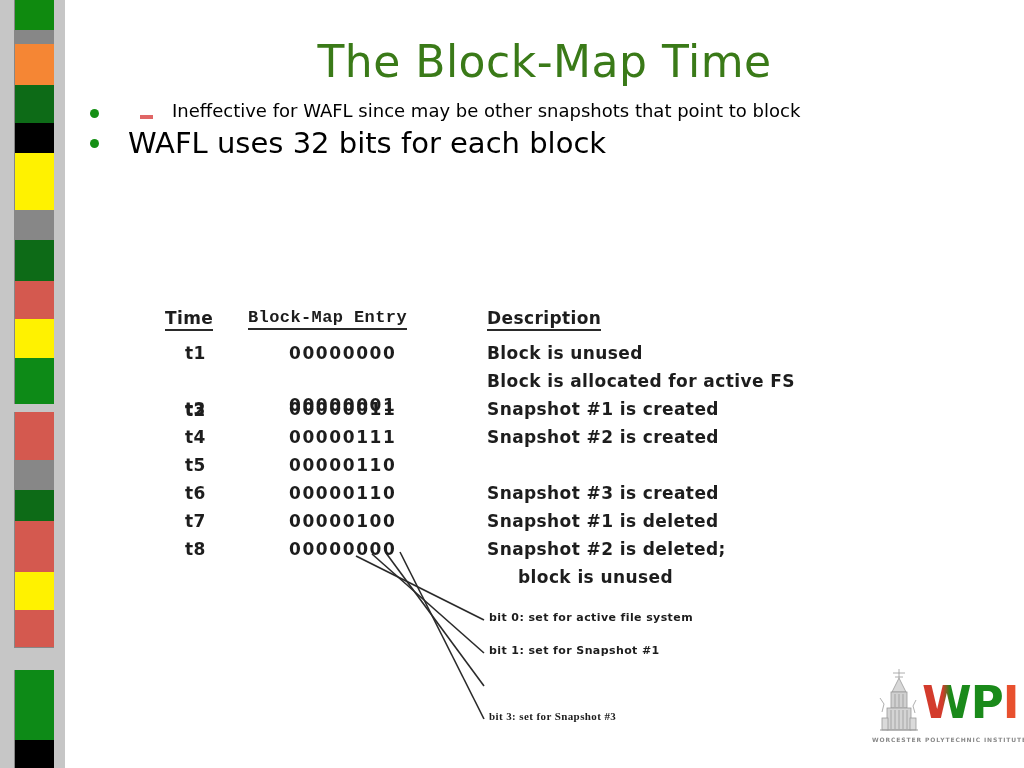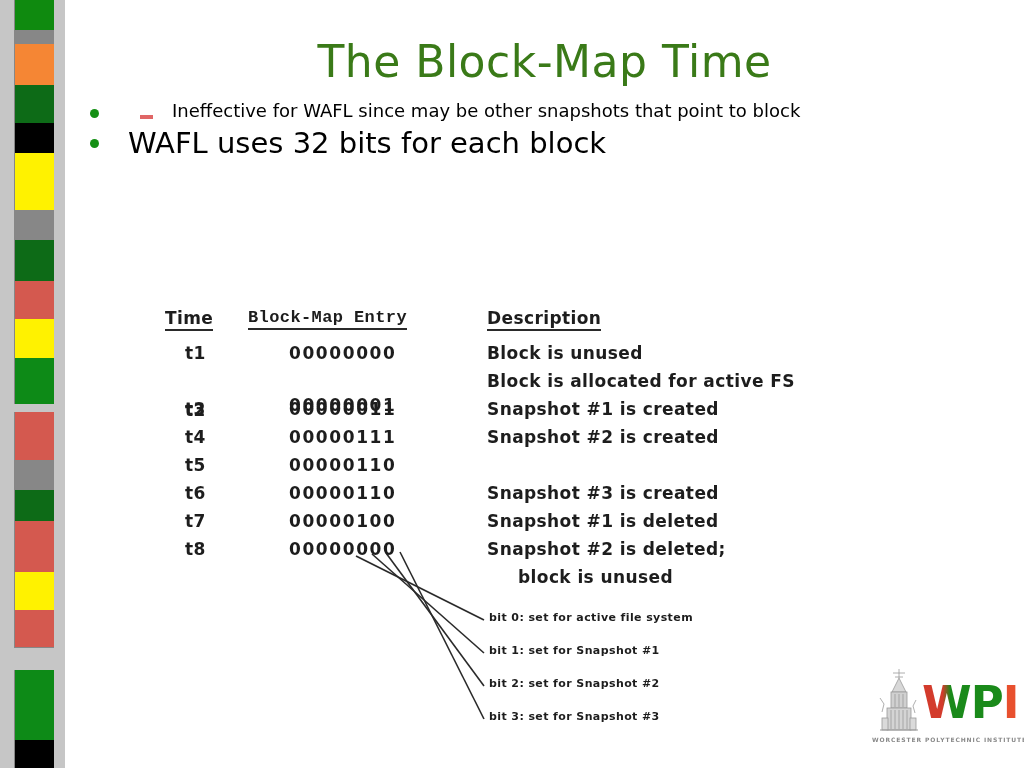--- a/index.html
+++ b/index.html
@@ -293,22 +293,21 @@
     <div class="fig-text cell-desc" style="left:487px; top:215px;">Snapshot #1 is deleted</div>
 
     <div class="fig-text cell-time" style="left:185px; top:243px;">t8</div>
     <div class="fig-text cell-entry" style="left:289px; top:243px;">00000000</div>
     <div class="fig-text cell-desc" style="left:487px; top:243px;">Snapshot #2 is deleted;</div>
 
     <div class="fig-text cell-desc" style="left:518px; top:271px;">block is unused</div>
 
     <div class="fig-text legend-line" style="left:489px; top:315px;">bit 0: set for active file system</div>
     <div class="fig-text legend-line" style="left:489px; top:348px;">bit 1: set for Snapshot #1</div>
-    <div class="fig-text legend-line" style="left:489px; top:381px;">bit 2: set for Snapshot #2</div>
-    <div class="fig-text legend-line" style="left:489px; top:414px;">bit 3: set for Snapshot #3</div>
+    <div class="fig-text legend-line" style="left:489px; top:414px;font-family:Liberation Serif, serif;">bit 3: set for Snapshot #3</div>
 
   </div>
 
   <div id="wpi-logo">
     <svg class="tower" viewBox="0 0 54 68">
       <g stroke="#9a9a9a" stroke-width="0.8" fill="none">
         <line x1="27" y1="1" x2="27" y2="10"></line>
         <line x1="21" y1="5" x2="33" y2="5"></line>
         <line x1="23" y1="9" x2="31" y2="9"></line>
         <path d="M27 10 L20 24 L34 24 Z" fill="#d8d8d8"></path>

